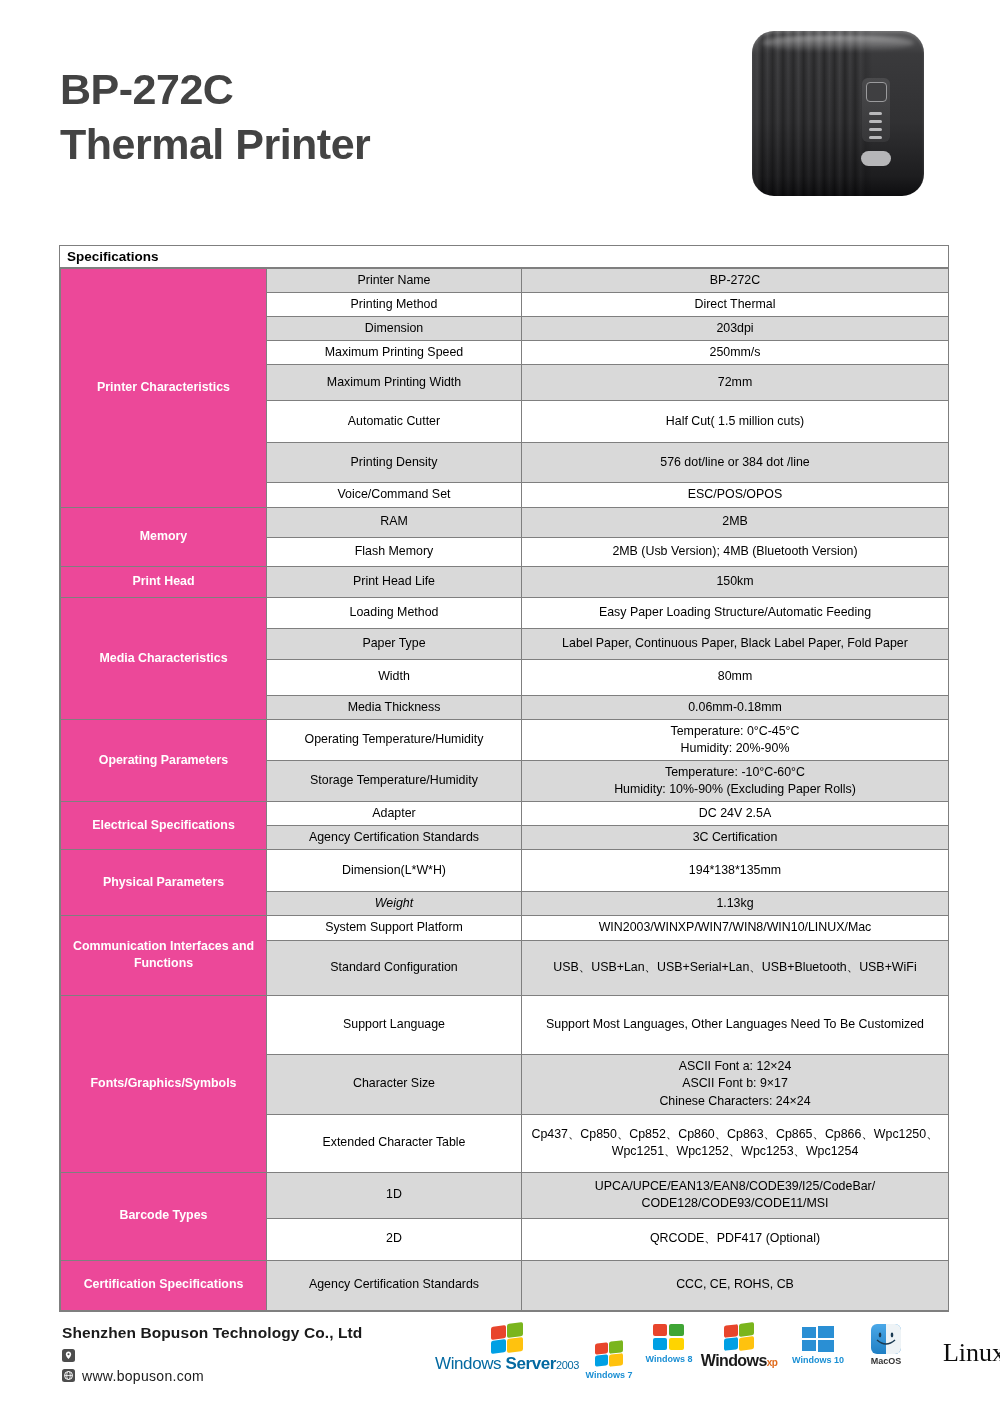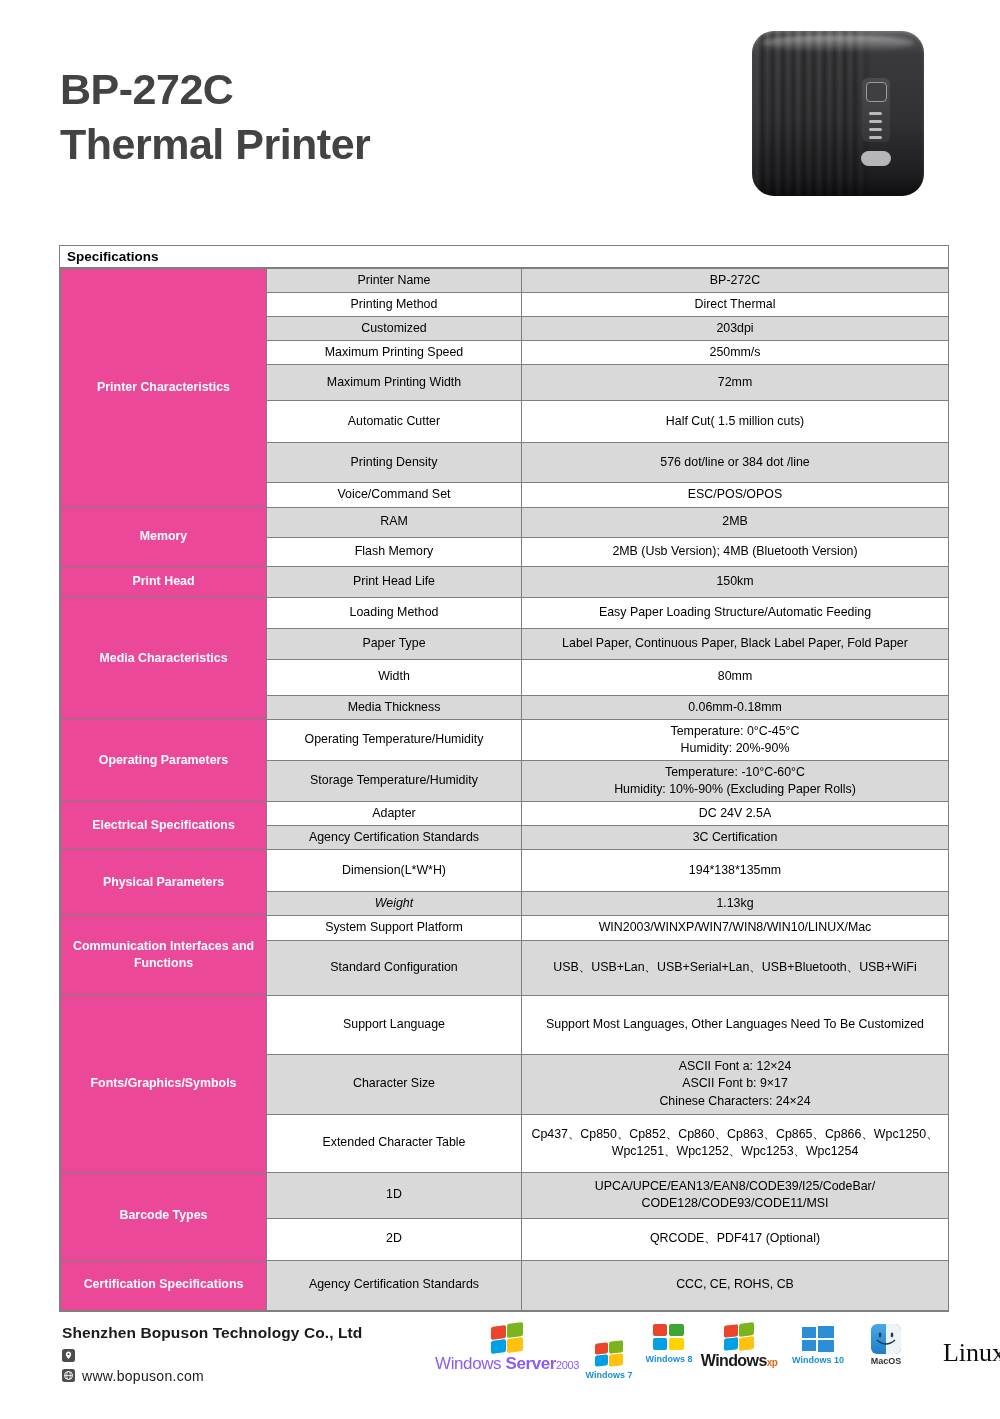--- a/index.html
+++ b/index.html
@@ -253,21 +253,21 @@
     background: #eef3f6;
   }
   .linux-word {
     font-family: "Liberation Serif", serif;
     font-size: 26px;
     color: #0d0d0d;
     white-space: nowrap;
   }
   .wsrv-text {
     font-size: 17px;
-    color: #8b5cf6;
+    color: #0369a1;
     letter-spacing: -0.4px;
     white-space: nowrap;
   }
   .wsrv-text b { font-weight: bold; }
   .wsrv-text .yr { font-size: 11px; }
   .winxp-text {
     font-size: 16px;
     font-weight: bold;
     color: #1a1a1a;
     letter-spacing: -0.6px;
@@ -309,21 +309,21 @@
         <tr class="gray">
           <td class="cat" rowspan="8">Printer Characteristics</td>
           <td class="param" style="height: 21px;">Printer Name</td>
           <td class="value">BP-272C</td>
         </tr>
         <tr class="white">
           <td class="param" style="height: 22px;">Printing Method</td>
           <td class="value">Direct Thermal</td>
         </tr>
         <tr class="gray">
-          <td class="param" style="height: 21px;">Customized</td>
+          <td class="param" style="height: 21px;">Dimension</td>
           <td class="value">203dpi</td>
         </tr>
         <tr class="white">
           <td class="param" style="height: 21px;">Maximum Printing Speed</td>
           <td class="value">250mm/s</td>
         </tr>
         <tr class="gray">
           <td class="param" style="height: 36px;">Maximum Printing Width</td>
           <td class="value">72mm</td>
         </tr>

